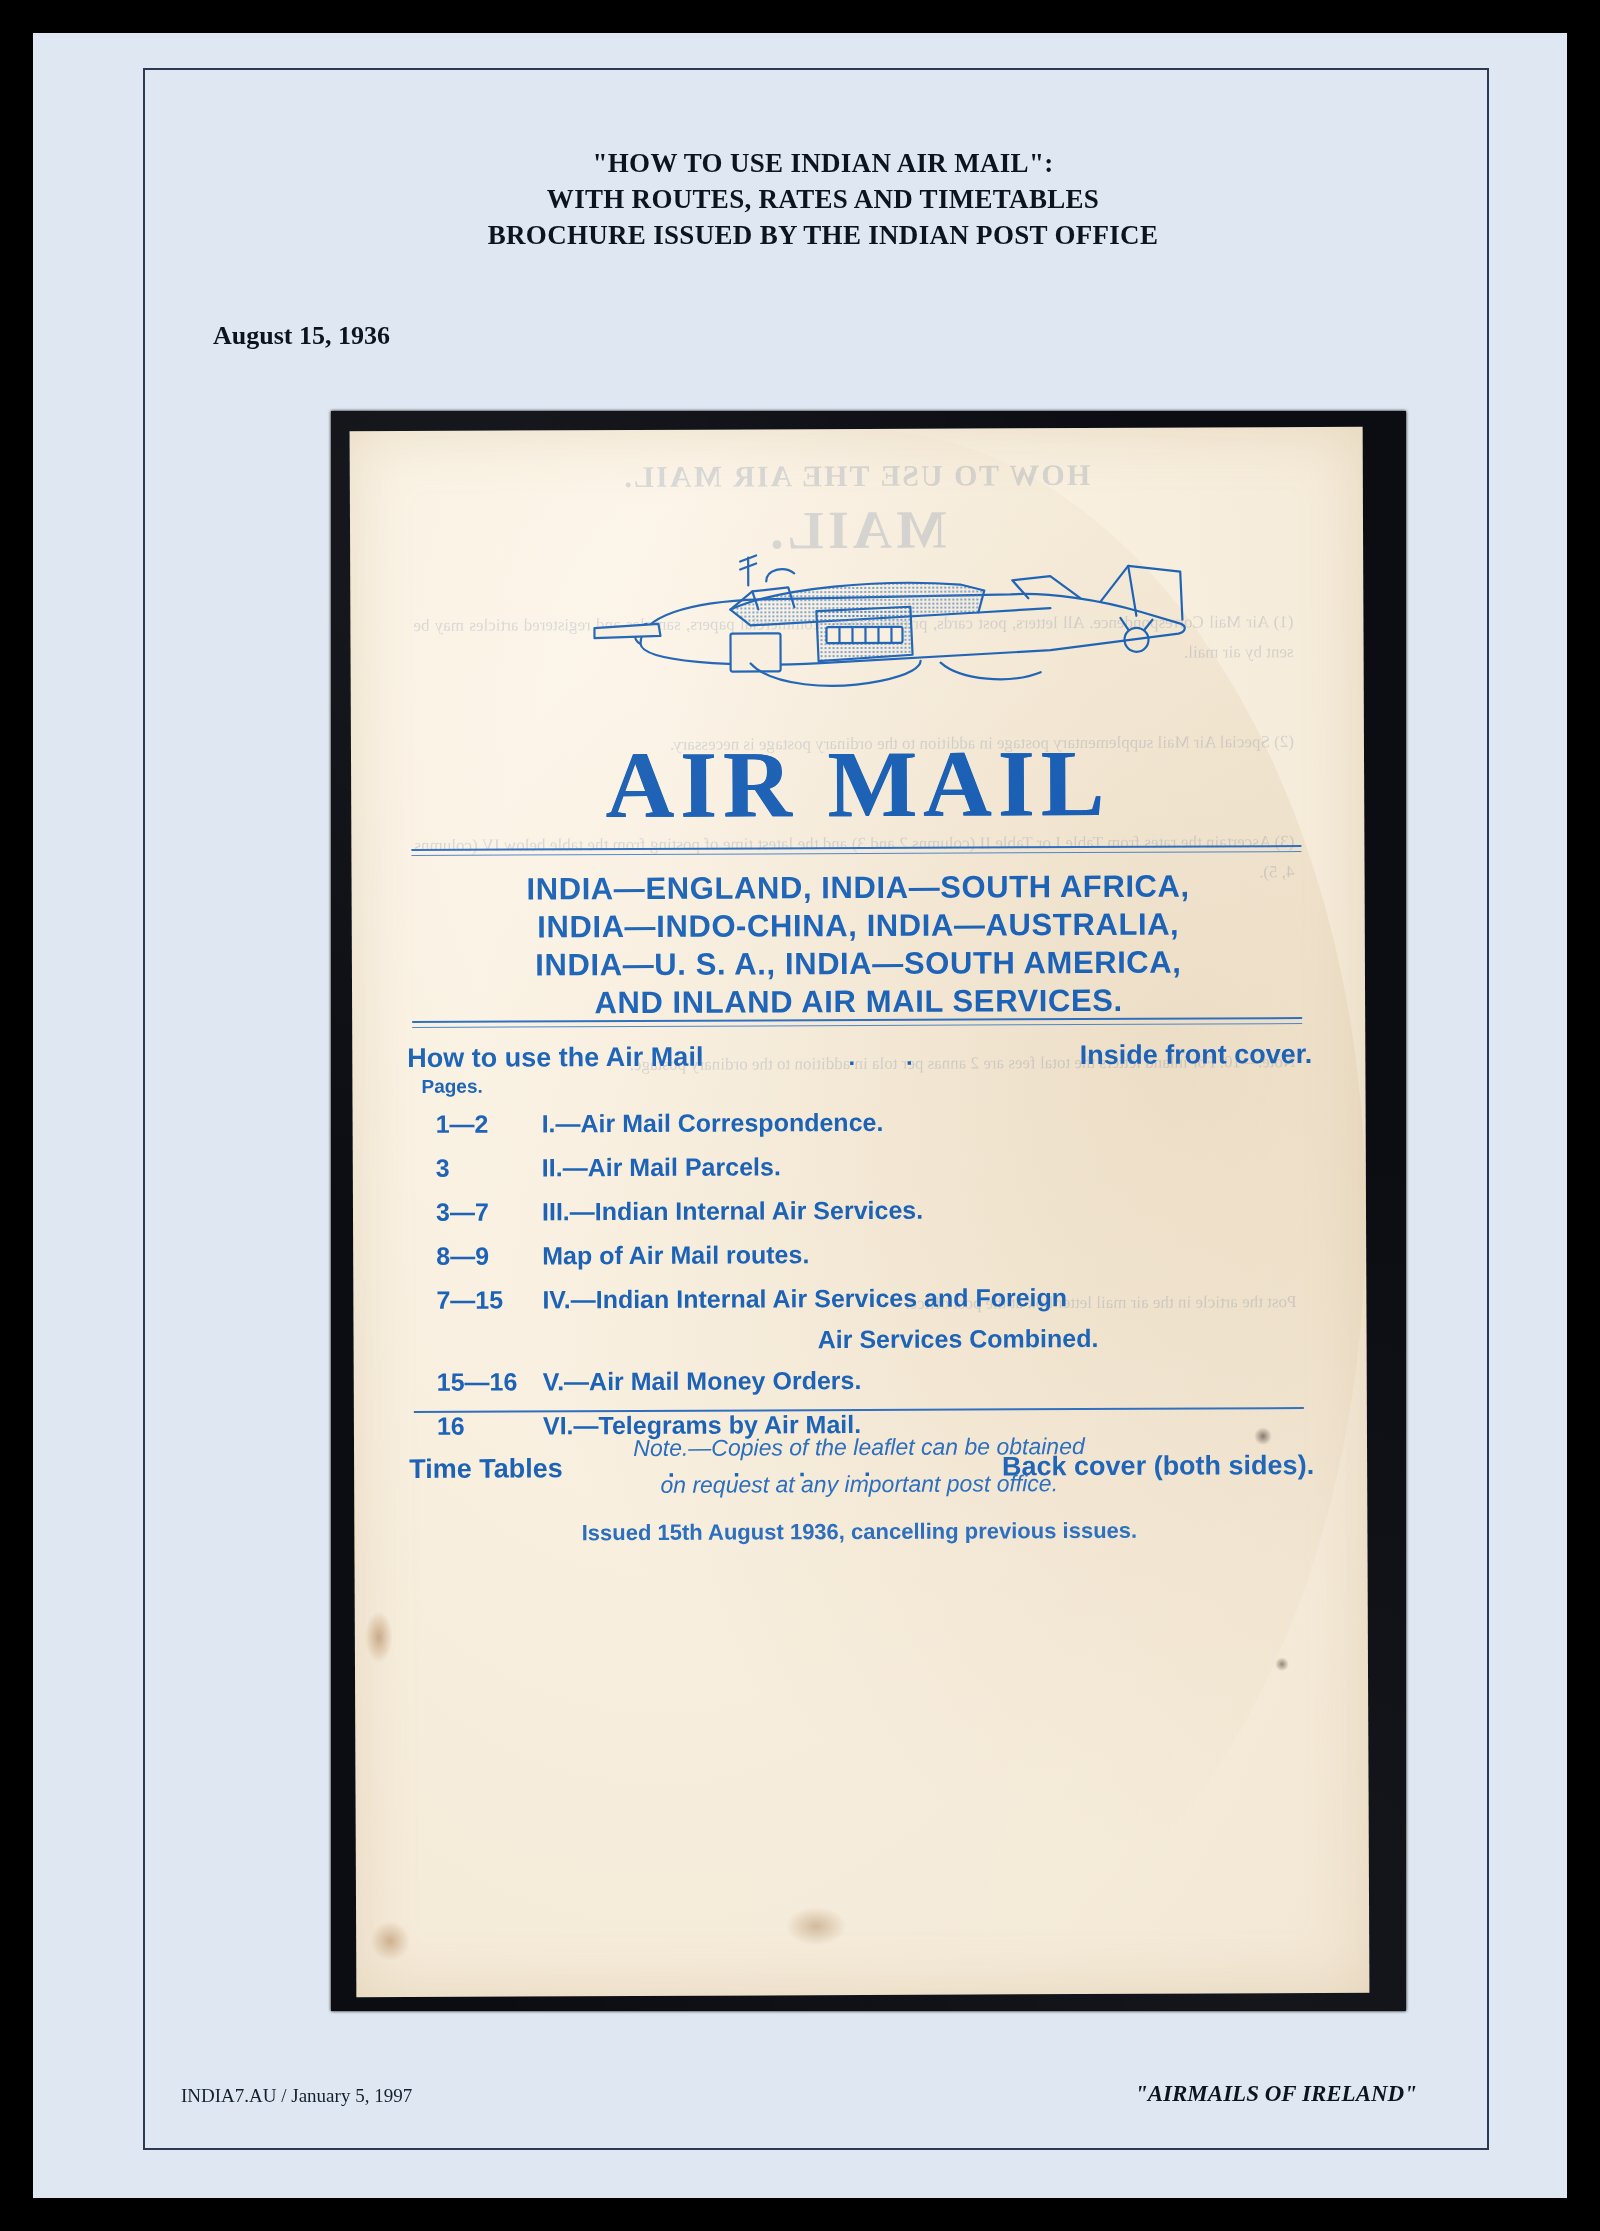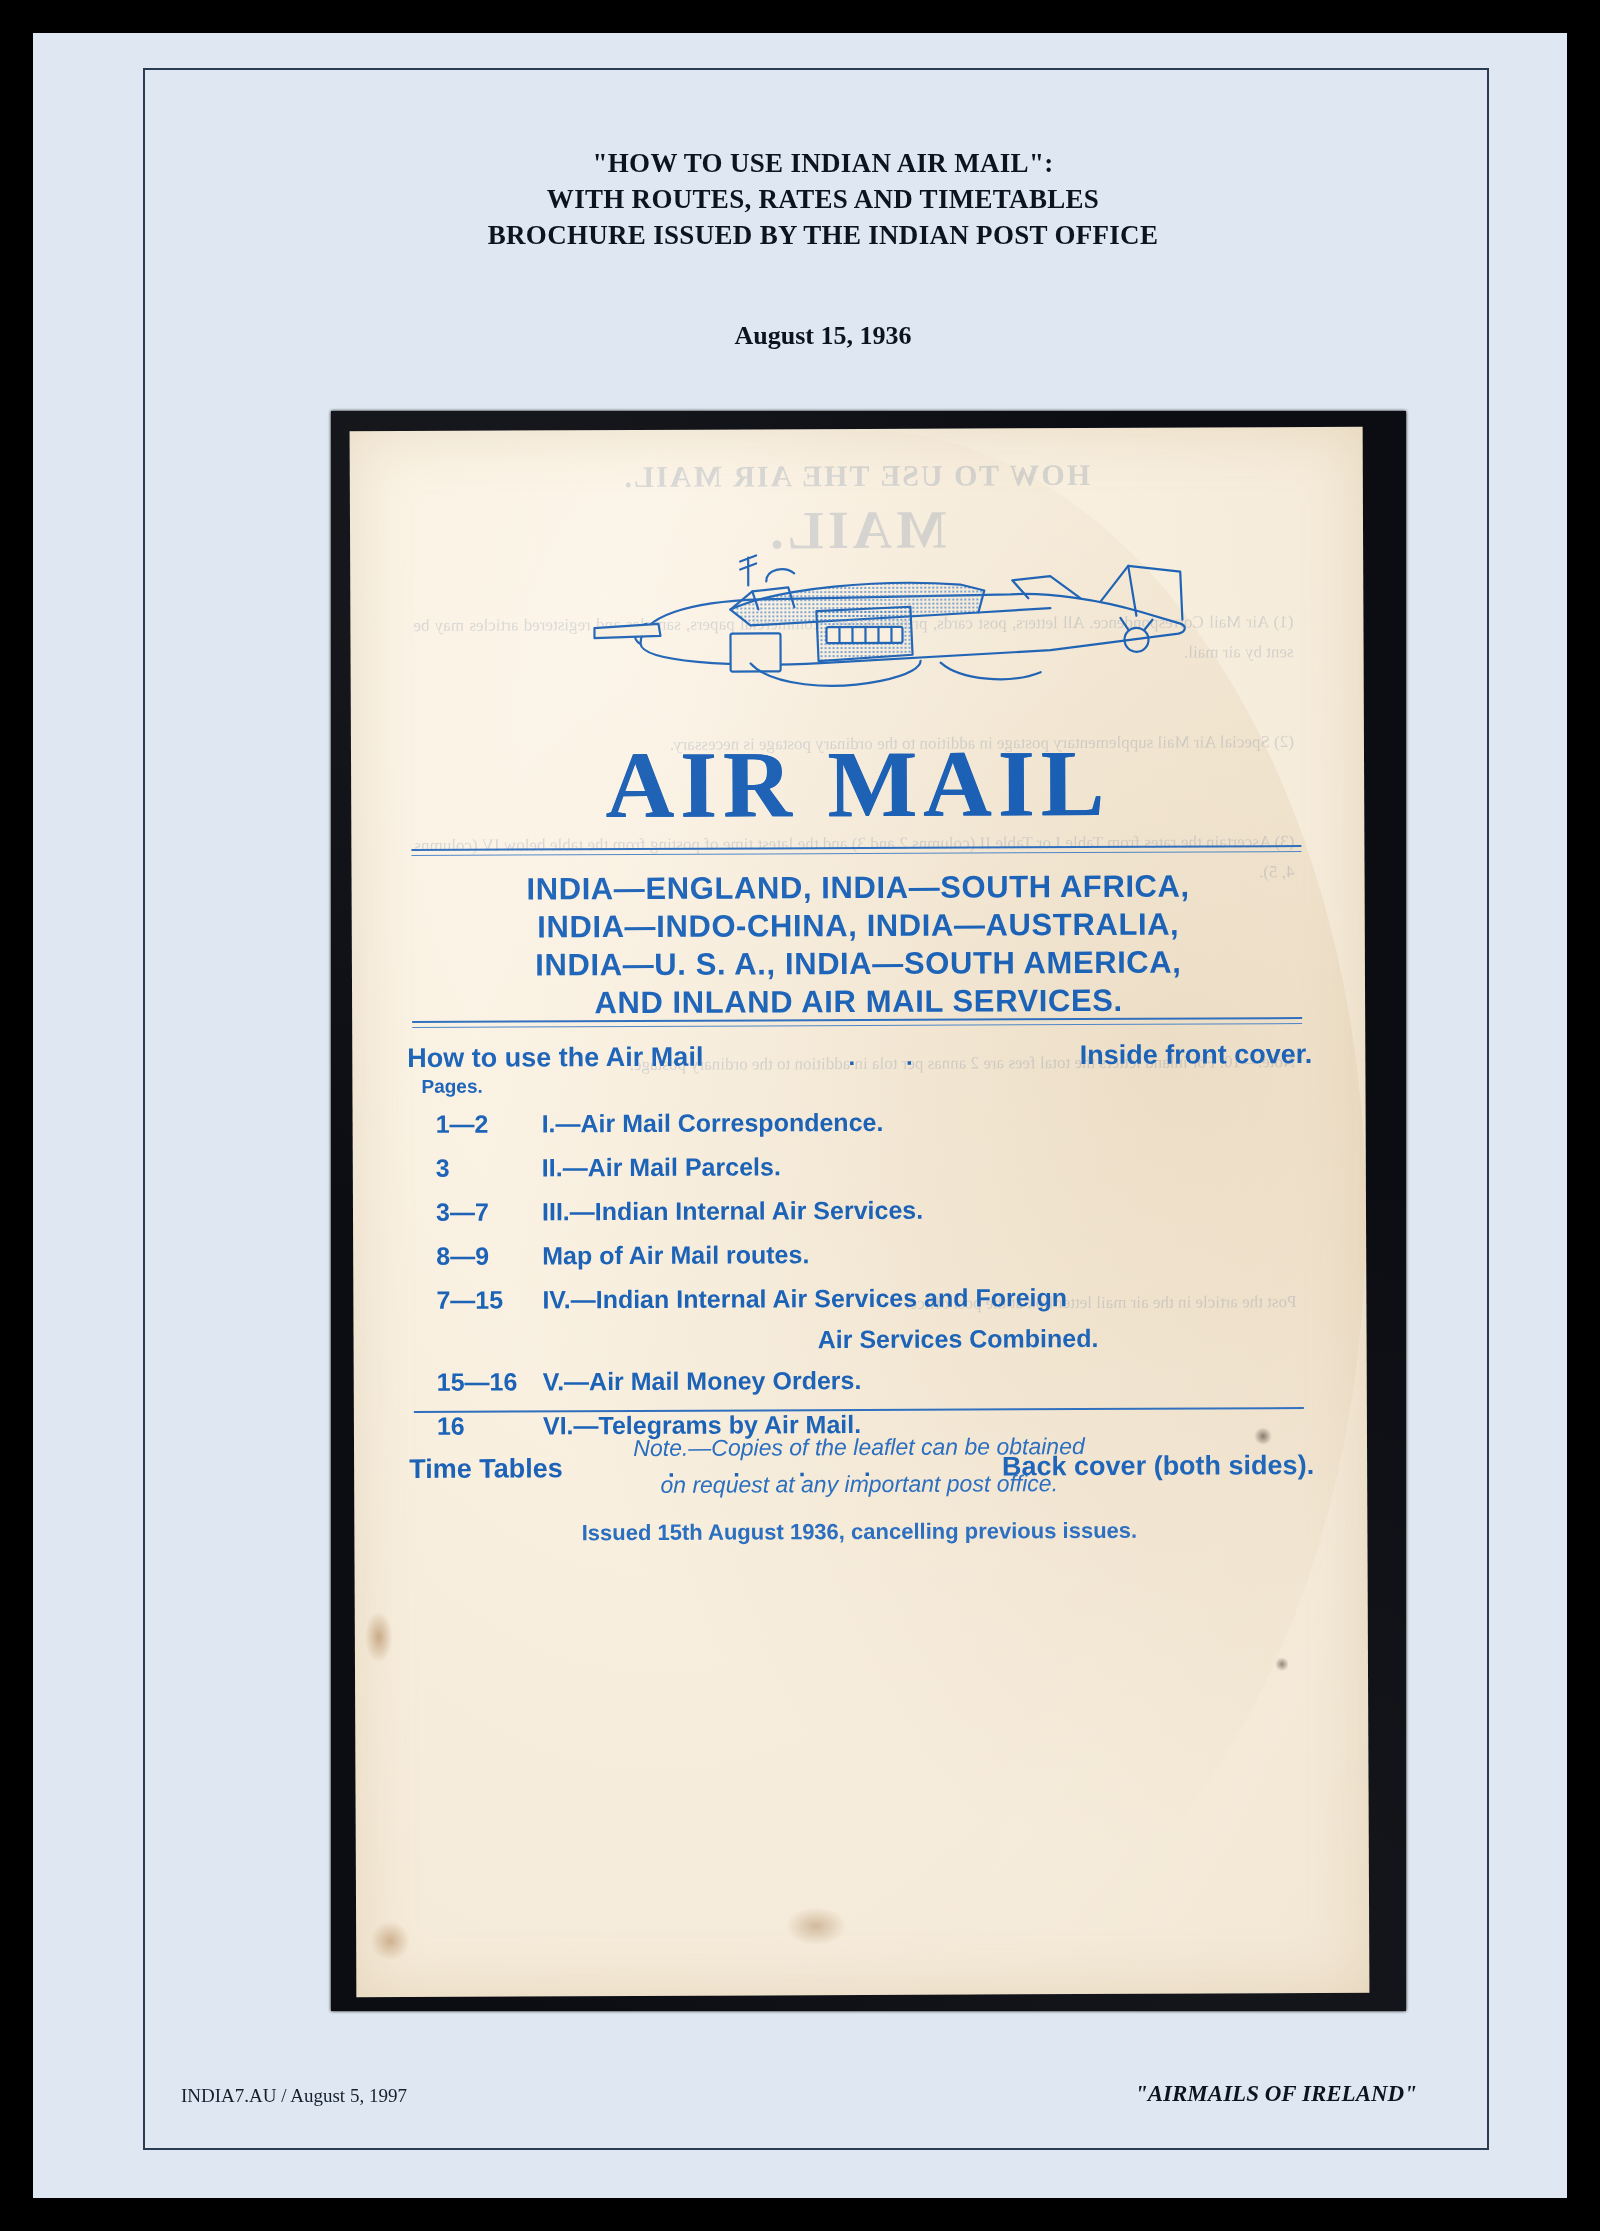--- a/index.html
+++ b/index.html
@@ -43,21 +43,20 @@
     font-weight: bold;
     font-size: 27px;
     letter-spacing: 0.3px;
     line-height: 36px;
   }
   .album-date {
     position: absolute;
     left: 180px;
     top: 288px;
     width: 1220px;
-    text-align: center;
     font-weight: bold;
     font-size: 26px;
     color: #0c1420;
   }
   .footer-left {
     position: absolute;
     left: 148px;
     top: 2052px;
     font-size: 19px;
     color: #14202e;
@@ -423,15 +422,15 @@
       <div class="note">
         <div>Note.—Copies of the leaflet can be obtained</div>
         <div>on request at any important post office.</div>
       </div>
 
       <div class="issued">Issued  15th  August  1936,  cancelling  previous  issues.</div>
 
     </div>
   </div>
 
-  <div class="footer-left">INDIA7.AU / August 5, 1997</div>
+  <div class="footer-left">INDIA7.AU / January 5, 1997</div>
   <div class="footer-right">"AIRMAILS OF IRELAND"</div>
 </div>
 
 </body></html>

